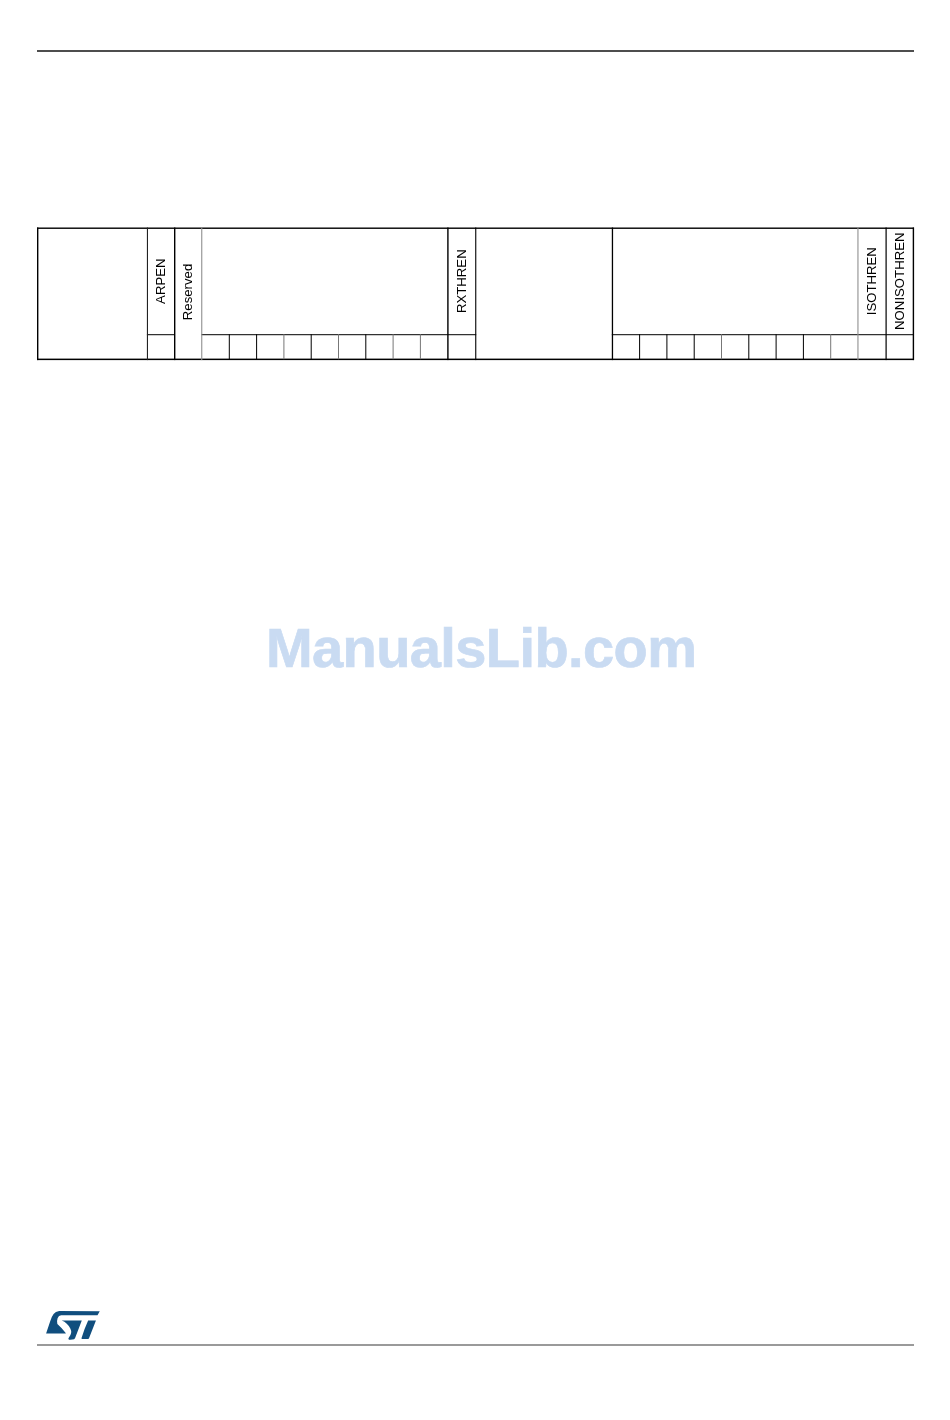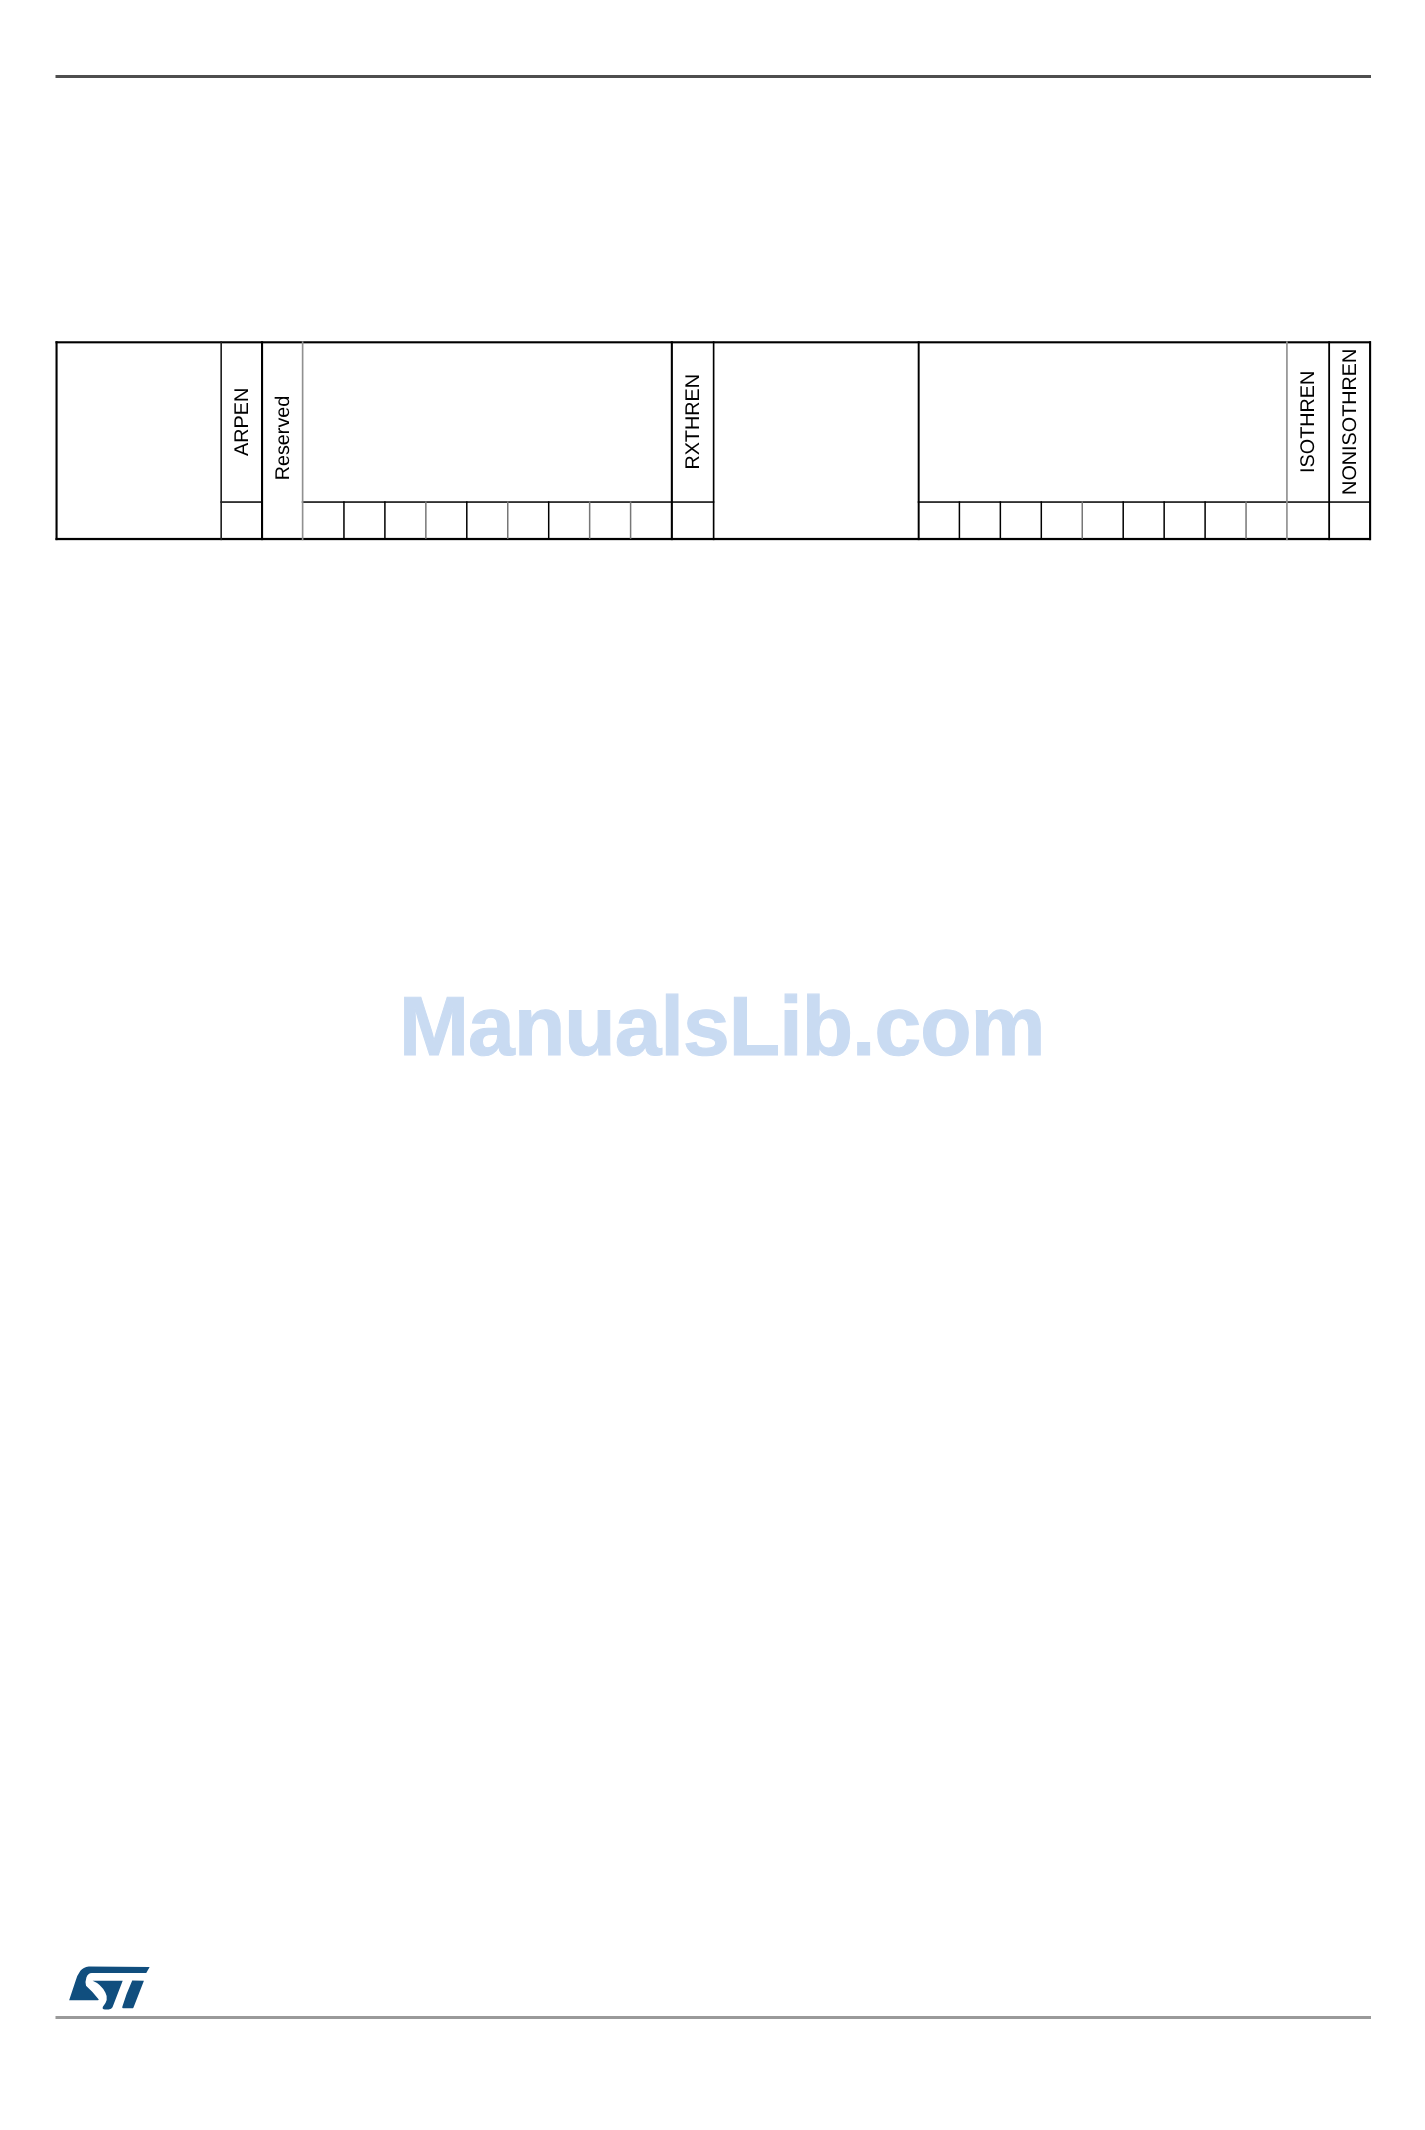--- a/index.html
+++ b/index.html
@@ -68,21 +68,21 @@
 
   <text transform="translate(192.4,292.0) rotate(-90)" text-anchor="middle" font-family="Liberation Sans, sans-serif" font-size="13.2" fill="#000">Reserved</text>
 
   <text transform="translate(465.8,281.2) rotate(-90)" text-anchor="middle" font-family="Liberation Sans, sans-serif" font-size="13.2" fill="#000">RXTHREN</text>
 
   <text transform="translate(876.0,281.2) rotate(-90)" text-anchor="middle" font-family="Liberation Sans, sans-serif" font-size="13.2" fill="#000">ISOTHREN</text>
 
   <text transform="translate(904.3,281.2) rotate(-90)" text-anchor="middle" font-family="Liberation Sans, sans-serif" font-size="13.2" fill="#000">NONISOTHREN</text>
 </svg>
 
-<div class="abs" style="left:266px;top:656px;font-weight:bold;font-size:56px;line-height:56px;letter-spacing:-0.6px;color:#c9dbf2;-webkit-text-stroke:0.7px #c9dbf2;">ManualsLib.com</div>
+<div class="abs" style="left:266px;top:620px;font-weight:bold;font-size:56px;line-height:56px;letter-spacing:-0.6px;color:#c9dbf2;-webkit-text-stroke:0.7px #c9dbf2;">ManualsLib.com</div>
 
 <svg class="abs" style="left:44px;top:1308px;" width="58" height="34" viewBox="0 0 58 34">
 
   <path fill="#104e7e" d="M15.2 3.0 L55.75 3.35 L53.5 7.3 L17.2 7.3 Q14.6 7.35 13.6 10.3 Q12.6 13.0 13.35 15.9 Q18.3 20.3 21.7 24.9 Q22.1 25.45 21.2 25.5 L2.1 25.5 L6.2 13.2 Q7.4 8.8 9.6 5.9 Q11.5 3.4 15.2 3.0 Z"></path>
 
   <path fill="#104e7e" d="M17.75 12.5 L37.8 12.5 L31.0 30.2 Q30.4 31.6 28.4 31.6 L26.2 31.7 Q23.8 31.8 24.6 29.9 Q28.8 25.0 26.3 20.5 Q23.5 14.8 17.75 12.5 Z"></path>
 
   <path fill="#104e7e" d="M44.15 12.4 L51.95 12.55 L45.0 30.3 Q44.8 30.9 44.0 30.9 L38.2 30.9 Q37.2 30.9 37.55 29.9 Q40.0 21.5 44.15 12.4 Z"></path>
 </svg>
 

